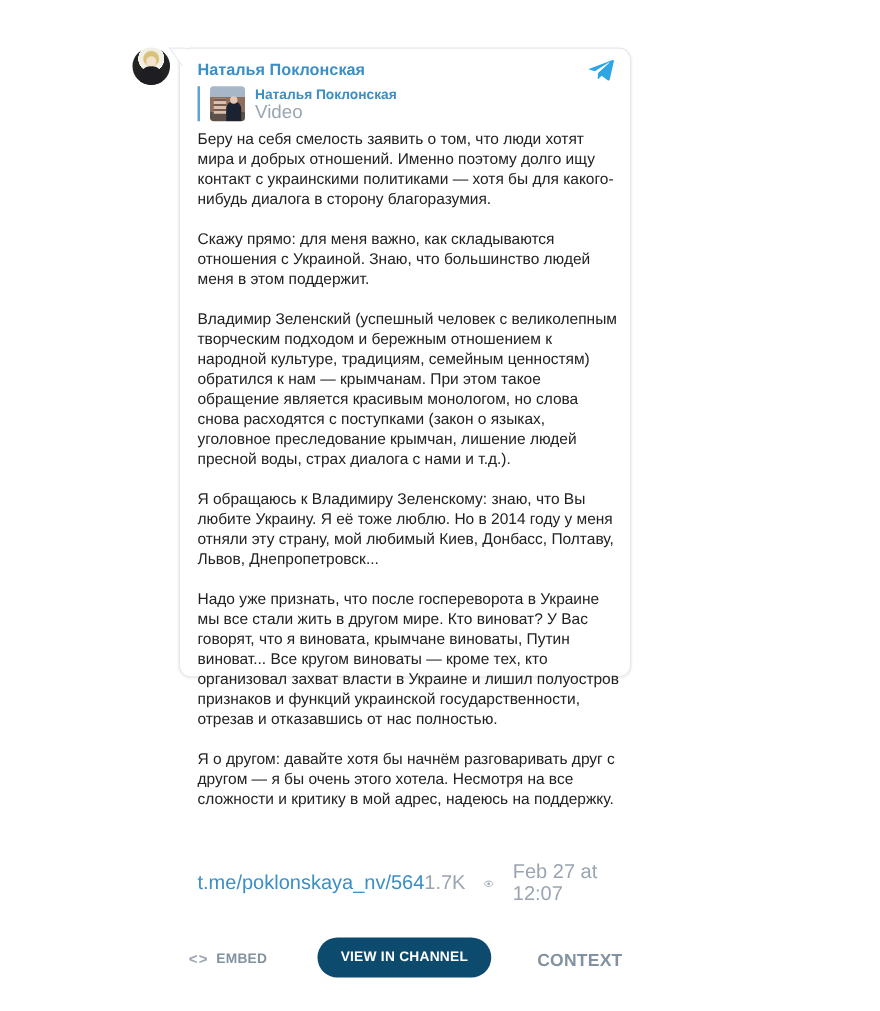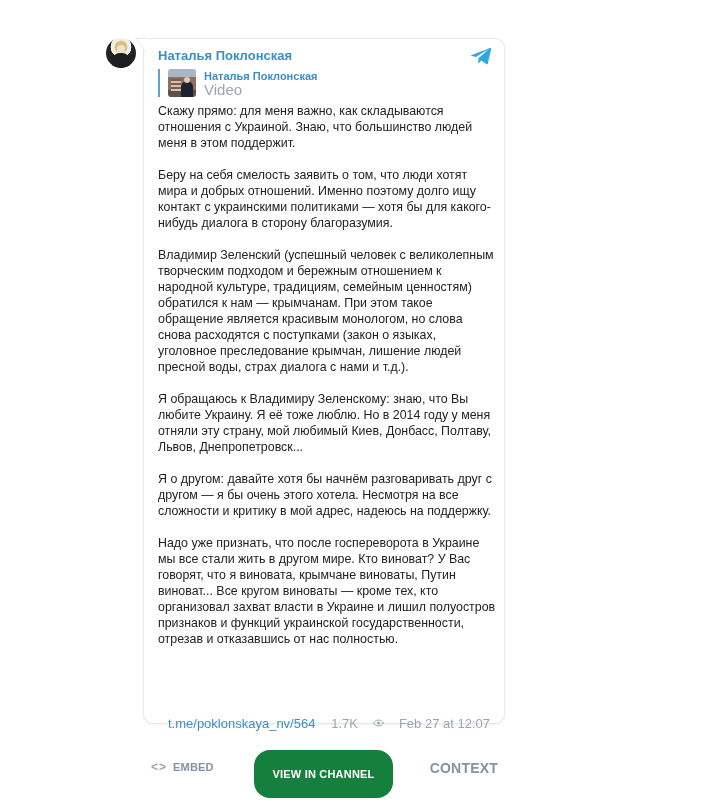--- a/index.html
+++ b/index.html
@@ -9,21 +9,21 @@
   }
   .avatar {
     position:absolute; left:106px; top:38px; width:30px; height:30px; border-radius:50%;
     background:radial-gradient(circle at 50% 30%, #e8d9a8 0 25%, #f2efe6 26% 40%, #222 41% 100%);
     overflow:hidden;
   }
   .avatar .hair { position:absolute; left:9px; top:3px; width:12px; height:10px; border-radius:6px 6px 3px 3px; background:#d8c27a; }
   .avatar .face { position:absolute; left:11px; top:7px; width:8px; height:8px; border-radius:50%; background:#f3e2cf; }
   .avatar .body { position:absolute; left:6px; top:15px; width:18px; height:15px; border-radius:8px 8px 0 0; background:#1d1d22; }
   .bubble {
-    position:absolute; left:143px; top:38px; width:362px; height:686px;
+    position:absolute; left:143px; top:38px; width:362px; height:504px;
     background:#fff; border:1px solid #e6e9ec; border-radius:10px;
     box-shadow:0 1px 2px rgba(0,0,0,0.06);
     box-sizing:border-box;
   }
   .tail {
     position:absolute; left:135px; top:38px; width:12px; height:14px;
     background:#fff; border-left:1px solid #e6e9ec; border-top:1px solid #e6e9ec;
     transform:skewX(35deg); transform-origin:top left;
   }
   .author {
@@ -45,37 +45,37 @@
   .fwd-text { margin-left:8px; display:flex; flex-direction:column; }
   .fwd-name { font-size:11px; font-weight:bold; color:#3b8fc5; line-height:14px; }
   .fwd-type { font-size:15px; color:#9aa5b1; line-height:14px; }
   .text {
     position:absolute; left:14px; top:64px; width:340px;
     font-size:12.4px; line-height:16px; color:#222;
   }
   .text p { margin:0 0 16px 0; }
   .text p:last-child { margin-bottom:0; }
   .footer {
-    position:absolute; left:24px; right:14px; top:660px; height:16px;
-    display:flex; justify-content:space-between; align-items:center; font-size:13px;margin-top:16px;
+    position:absolute; left:14px; right:14px; top:660px; height:16px;
+    display:flex; justify-content:space-between; align-items:center; font-size:16px;
   }
   .link { color:#3b8fc5; text-decoration:none; }
   .meta { color:#9aa5b1; display:flex; align-items:center; gap:15px; }
   .eye { width:11px; height:8px; }
   .actions {
     position:absolute; left:143px; top:750px; width:362px; height:34px;
   }
   .embed {
     position:absolute; left:8px; top:10px; font-size:11px; font-weight:bold; color:#8392a1;
     display:flex; align-items:center; gap:6px; letter-spacing:0.2px;
   }
   .embed-icon { font-size:12px; color:#9aa5b1; letter-spacing:1px; }
   .view-btn {
-    position:absolute; left:111px; top:0; width:139px; height:48px; border-radius:16px;
-    background:#15803d; color:#fff; font-size:11px; font-weight:bold;
+    position:absolute; left:111px; top:0; width:139px; height:32px; border-radius:16px;
+    background:#0c4a6e; color:#fff; font-size:11px; font-weight:bold;
     display:flex; align-items:center; justify-content:center; letter-spacing:0.2px;
   }
   .context {
     position:absolute; right:7px; top:10px; font-size:14px; font-weight:bold; color:#8392a1; letter-spacing:0.2px;
   }
 </style>
 </head>
 <body>
 
 <div class="avatar">
@@ -97,26 +97,26 @@
       <div class="person"></div>
       <div class="head"></div>
     </div>
     <div class="fwd-text">
       <span class="fwd-name">Наталья Поклонская</span>
       <span class="fwd-type">Video</span>
     </div>
   </div>
 
   <div class="text">
+    <p>Беру на себя смелость заявить о том, что люди хотят мира и добрых отношений. Именно поэтому долго ищу контакт с украинскими политиками — хотя бы для какого-нибудь диалога в сторону благоразумия.</p>
     <p>Скажу прямо: для меня важно, как складываются отношения с Украиной. Знаю, что большинство людей меня в этом поддержит.</p>
-    <p>Беру на себя смелость заявить о том, что люди хотят мира и добрых отношений. Именно поэтому долго ищу контакт с украинскими политиками — хотя бы для какого-нибудь диалога в сторону благоразумия.</p>
     <p>Владимир Зеленский (успешный человек с великолепным творческим подходом и бережным отношением к народной культуре, традициям, семейным ценностям) обратился к нам — крымчанам. При этом такое обращение является красивым монологом, но слова снова расходятся с поступками (закон о языках, уголовное преследование крымчан, лишение людей пресной воды, страх диалога с нами и т.д.).</p>
     <p>Я обращаюсь к Владимиру Зеленскому: знаю, что Вы любите Украину. Я её тоже люблю. Но в 2014 году у меня отняли эту страну, мой любимый Киев, Донбасс, Полтаву, Львов, Днепропетровск...</p>
+    <p>Надо уже признать, что после госпереворота в Украине мы все стали жить в другом мире. Кто виноват? У Вас говорят, что я виновата, крымчане виноваты, Путин виноват... Все кругом виноваты — кроме тех, кто организовал захват власти в Украине и лишил полуостров признаков и функций украинской государственности, отрезав и отказавшись от нас полностью.</p>
     <p>Я о другом: давайте хотя бы начнём разговаривать друг с другом — я бы очень этого хотела. Несмотря на все сложности и критику в мой адрес, надеюсь на поддержку.</p>
-    <p>Надо уже признать, что после госпереворота в Украине мы все стали жить в другом мире. Кто виноват? У Вас говорят, что я виновата, крымчане виноваты, Путин виноват... Все кругом виноваты — кроме тех, кто организовал захват власти в Украине и лишил полуостров признаков и функций украинской государственности, отрезав и отказавшись от нас полностью.</p>
   </div>
 
   <div class="footer">
     <a class="link">t.me/poklonskaya_nv/564</a>
     <div class="meta">
       <span>1.7K</span>
       <svg class="eye" viewBox="0 0 22 14">
         <path d="M11 1C6 1 2.5 4.5 1 7c1.5 2.5 5 6 10 6s8.5-3.5 10-6c-1.5-2.5-5-6-10-6z" fill="none" stroke="#9aa5b1" stroke-width="2"></path>
         <circle cx="11" cy="7" r="3" fill="#9aa5b1"></circle>
       </svg>

